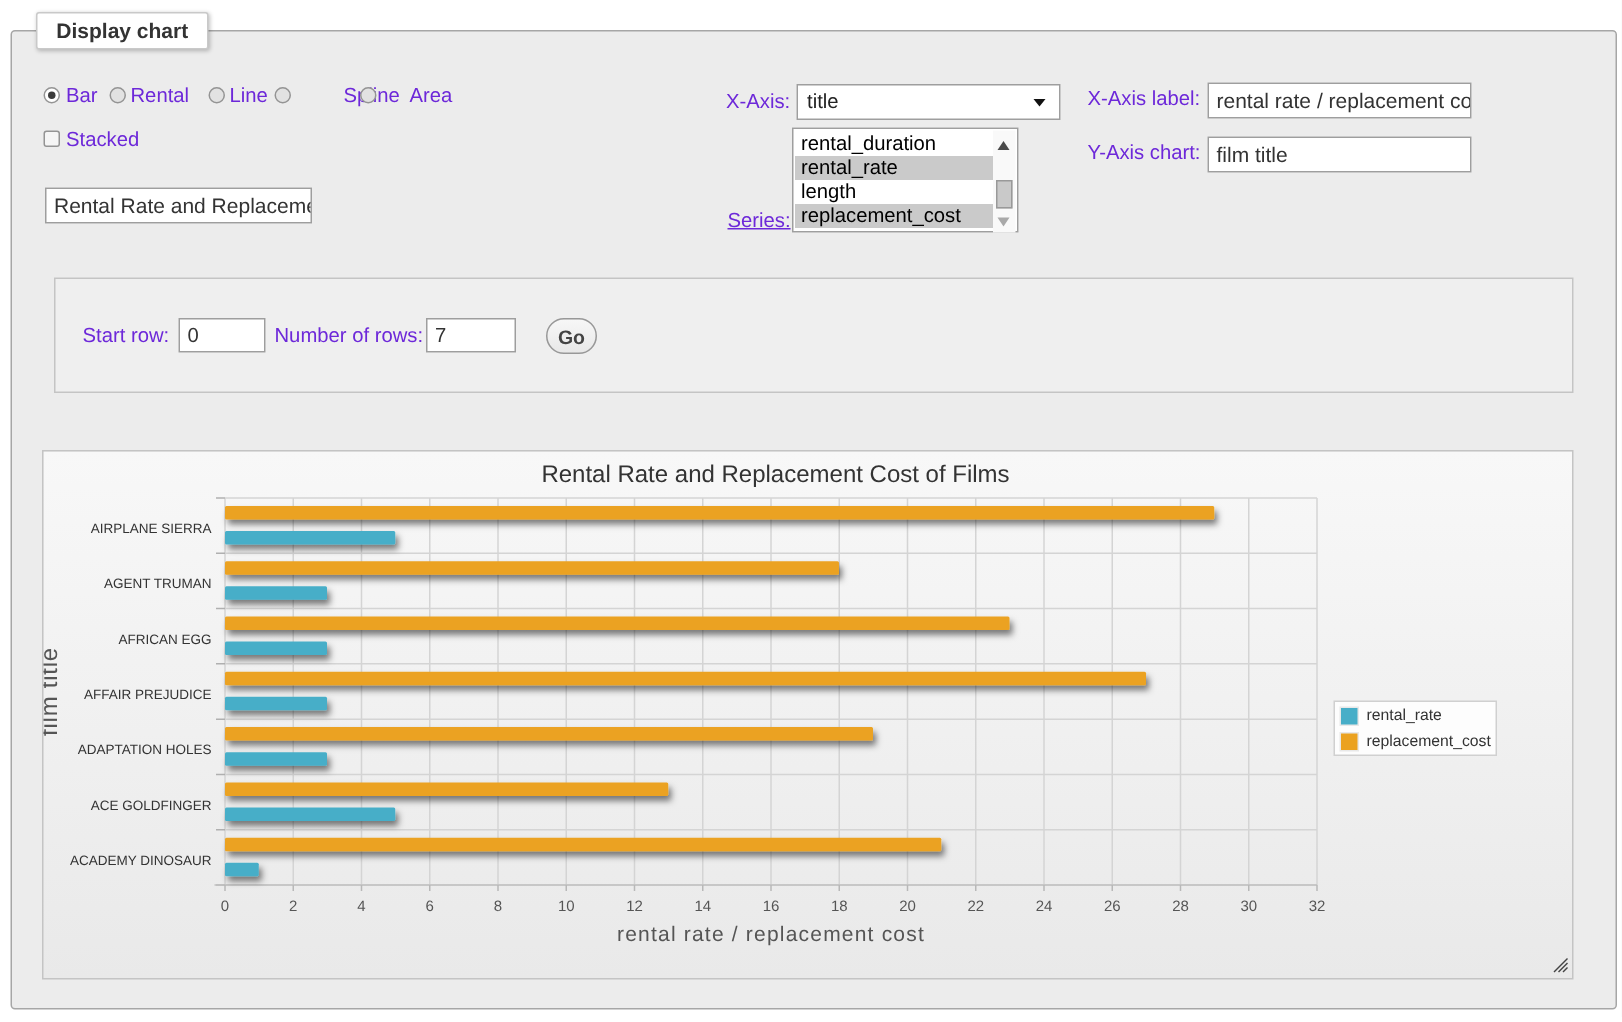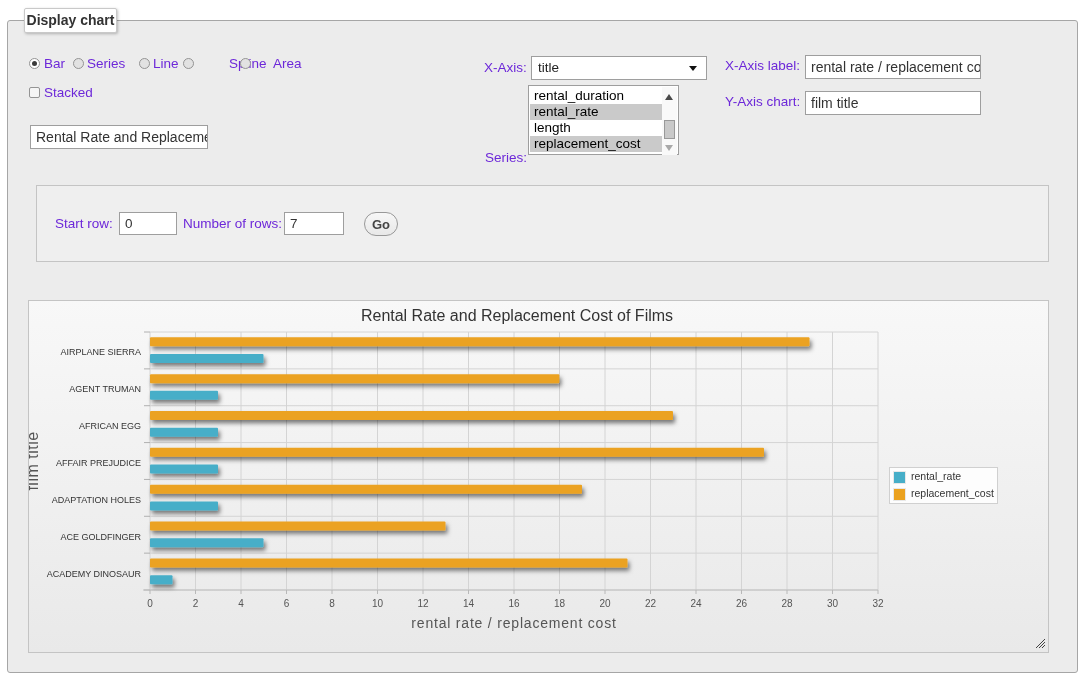--- a/index.html
+++ b/index.html
@@ -1,19 +1,19 @@
 <!DOCTYPE html>
 <html><head>
 <meta charset="utf-8">
 <style>
   html,body{margin:0;padding:0;background:#fff;}
   body{width:1081px;height:681px;position:relative;font-family:"Liberation Sans",sans-serif;overflow:hidden;}
   .abs{position:absolute;}
   #fieldset{left:7px;top:20px;width:1071px;height:653px;background:#ececec;border:1px solid #a6a6a6;border-radius:3px;box-sizing:border-box;}
-  #legendbox{left:24px;top:8px;width:93px;height:25px;background:#fff;border:1px solid #c9c9c9;border-radius:2px;box-shadow:1px 1px 3px rgba(0,0,0,0.25);box-sizing:border-box;line-height:23px;text-align:center;font-size:14px;font-weight:bold;color:#333;}
+  #legendbox{left:24px;top:8px;width:115px;height:25px;background:#fff;border:1px solid #c9c9c9;border-radius:2px;box-shadow:1px 1px 3px rgba(0,0,0,0.25);box-sizing:border-box;line-height:23px;text-align:center;font-size:14px;font-weight:bold;color:#333;}
   .lbl{font-size:13.5px;color:#6d28d9;}
   .radio{width:11px;height:11px;border:1px solid #949494;border-radius:50%;background:#e2e2e2;box-sizing:border-box;}
   .radio.on{background:#fff;}
   .radio.on::after{content:"";position:absolute;left:2px;top:2px;width:5px;height:5px;border-radius:50%;background:#3b3b3b;}
   .checkbox{width:11px;height:11px;border:1px solid #949494;border-radius:2px;background:#f5f5f5;box-sizing:border-box;}
   .tinput{background:#fff;border:1px solid #9e9e9e;box-sizing:border-box;font-size:14px;color:#333;line-height:22px;padding-left:5px;white-space:nowrap;overflow:hidden;}
   .panel{border:1px solid #c4c4c4;box-sizing:border-box;background:#efefef;}
   .ninput{background:#fff;border:1px solid #9e9e9e;box-sizing:border-box;font-size:13.5px;color:#333;line-height:21px;padding-left:5px;}
   #gobtn{width:34px;height:24px;border:1px solid #989898;border-radius:12px;background:linear-gradient(#f7f7f7,#e8e8e8);box-sizing:border-box;text-align:center;font-size:13px;font-weight:bold;color:#444;line-height:23px;}
   #selectbox{width:176px;height:24px;background:#fff;border:1px solid #9e9e9e;box-sizing:border-box;font-size:13.5px;color:#222;line-height:22px;padding-left:6px;}
@@ -24,37 +24,37 @@
   #chartbox{left:28px;top:300px;width:1021px;height:353px;border:1px solid #c4c4c4;box-sizing:border-box;background:linear-gradient(#f8f8f8,#e9e9e9);}
 </style>
 </head>
 <body>
   <div id="fieldset" class="abs"></div>
   <div id="legendbox" class="abs">Display chart</div>
 
   <div class="abs radio on" style="left:29px;top:58px;"></div>
   <div class="abs lbl" style="left:44px;top:56px;">Bar</div>
   <div class="abs radio" style="left:73px;top:58px;"></div>
-  <div class="abs lbl" style="left:87px;top:56px;">Series</div>
+  <div class="abs lbl" style="left:87px;top:56px;">Rental</div>
   <div class="abs radio" style="left:139px;top:58px;"></div>
   <div class="abs lbl" style="left:153px;top:56px;">Line</div>
   <div class="abs radio" style="left:183px;top:58px;"></div>
   <div class="abs lbl" style="left:197px;top:56px;margin-left:32px;">Spline</div>
   <div class="abs radio" style="left:240px;top:58px;"></div>
   <div class="abs lbl" style="left:254px;top:56px;margin-left:19px;">Area</div>
 
   <div class="abs checkbox" style="left:29px;top:87px;"></div>
   <div class="abs lbl" style="left:44px;top:85px;">Stacked</div>
 
   <div class="abs tinput" style="left:30px;top:125px;width:178px;height:24px;">Rental Rate and Replacement Cost</div>
 
   <div class="abs lbl" style="left:484px;top:60px;">X-Axis:</div>
   <div class="abs" id="selectbox" style="left:531px;top:56px;">title<span class="arr"></span></div>
 
-  <div class="abs lbl" style="left:485px;top:150px;">Series:</div>
+  <div class="abs lbl" style="left:485px;top:139px;text-decoration:underline;">Series:</div>
   <div class="abs" id="multisel" style="left:528px;top:85px;">
     <div style="position:absolute;left:1px;top:2px;right:16px;">
       <div class="opt">rental_duration</div>
       <div class="opt sel">rental_rate</div>
       <div class="opt">length</div>
       <div class="opt sel">replacement_cost</div>
     </div>
     <div style="position:absolute;top:1px;right:1px;width:15px;height:68px;background:#f9f9f9;">
       <div style="position:absolute;top:7px;left:3px;width:0;height:0;border-left:4px solid transparent;border-right:4px solid transparent;border-bottom:6px solid #4a4a4a;"></div>
       <div style="position:absolute;top:33px;left:2px;width:11px;height:19px;background:#c9c9c9;border:1px solid #999;box-sizing:border-box;"></div>

